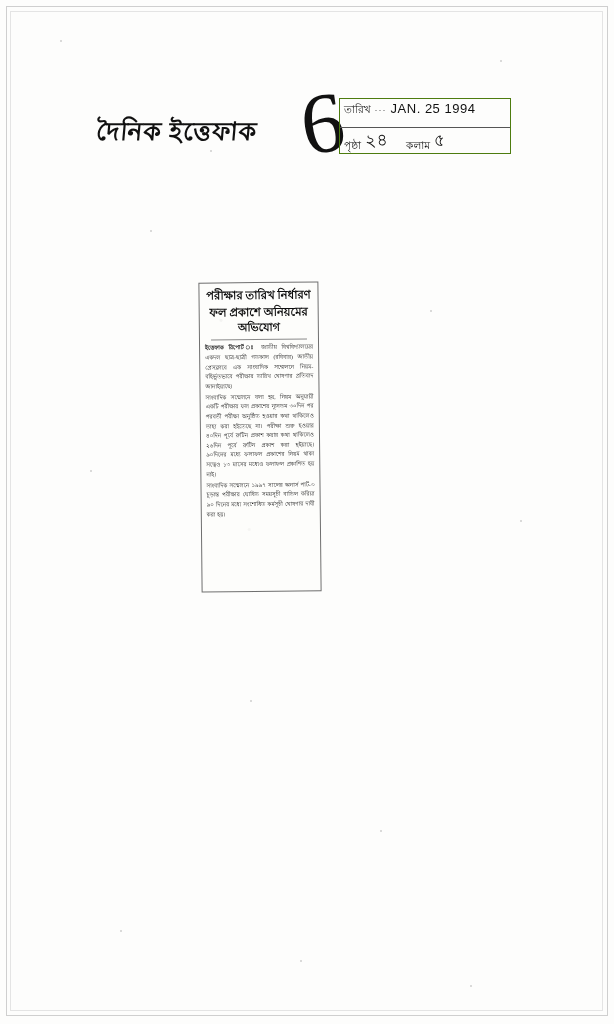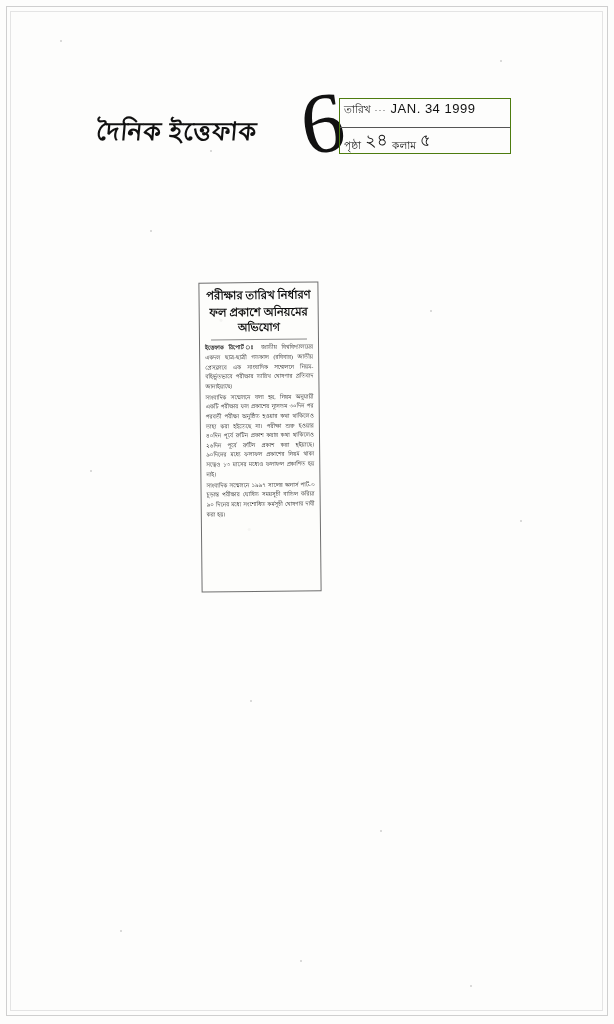--- a/index.html
+++ b/index.html
@@ -206,27 +206,27 @@
   <div class="speck" style="left:210px; top:150px;"></div>
 
   <div class="masthead">
     <div class="paper-name">দৈনিক ইত্তেফাক</div>
     <div class="big-digit">6</div>
 
     <div class="stamp">
       <div class="stamp-row">
         <span class="stamp-label">তারিখ</span>
         <span class="stamp-dots">···</span>
-        <span class="stamp-val">JAN. 34 1999</span>
+        <span class="stamp-val">JAN. 25 1994</span>
       </div>
       <div class="stamp-sep"></div>
       <div class="stamp-row" style="margin-top:2px;align-items:flex-end;">
         <span class="stamp-label">পৃষ্ঠা</span>
         <span class="stamp-val hand">২৪</span>
-        <span class="stamp-label" style="margin-left:0;">কলাম</span>
+        <span class="stamp-label" style="margin-left:14px;">কলাম</span>
         <span class="stamp-val hand">৫</span>
       </div>
     </div>
   </div>
 
   <div class="clip">
     <div class="clip-head">
       <span class="l1">পরীক্ষার তারিখ নির্ধারণ</span>
       <span class="l2">ফল প্রকাশে অনিয়মের</span>
       <span class="l3">অভিযোগ</span>

